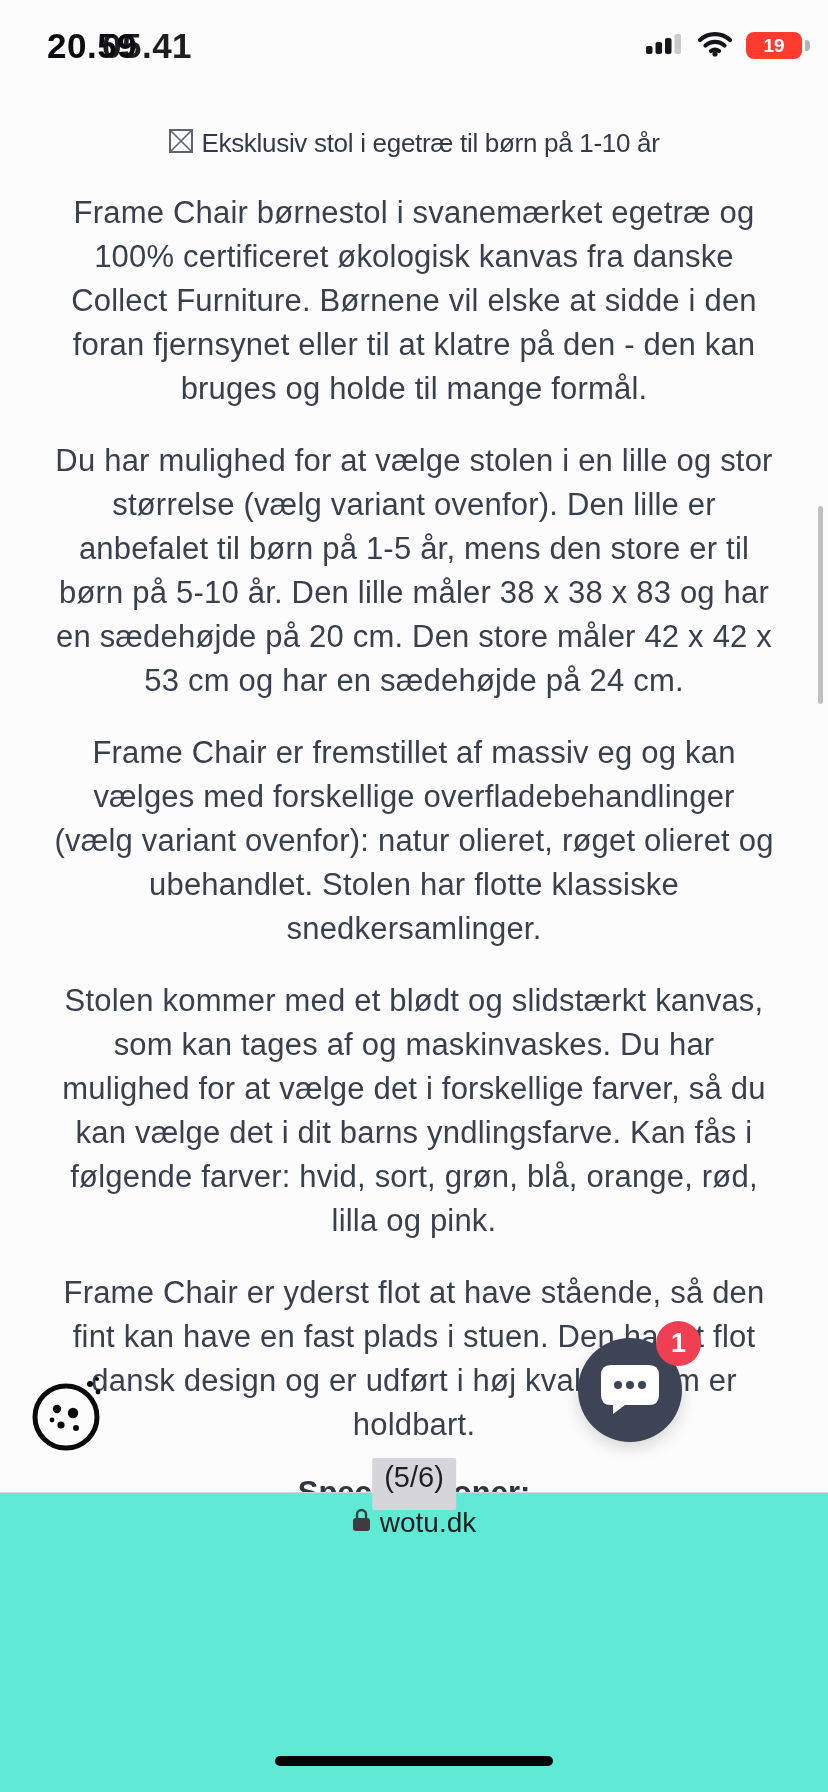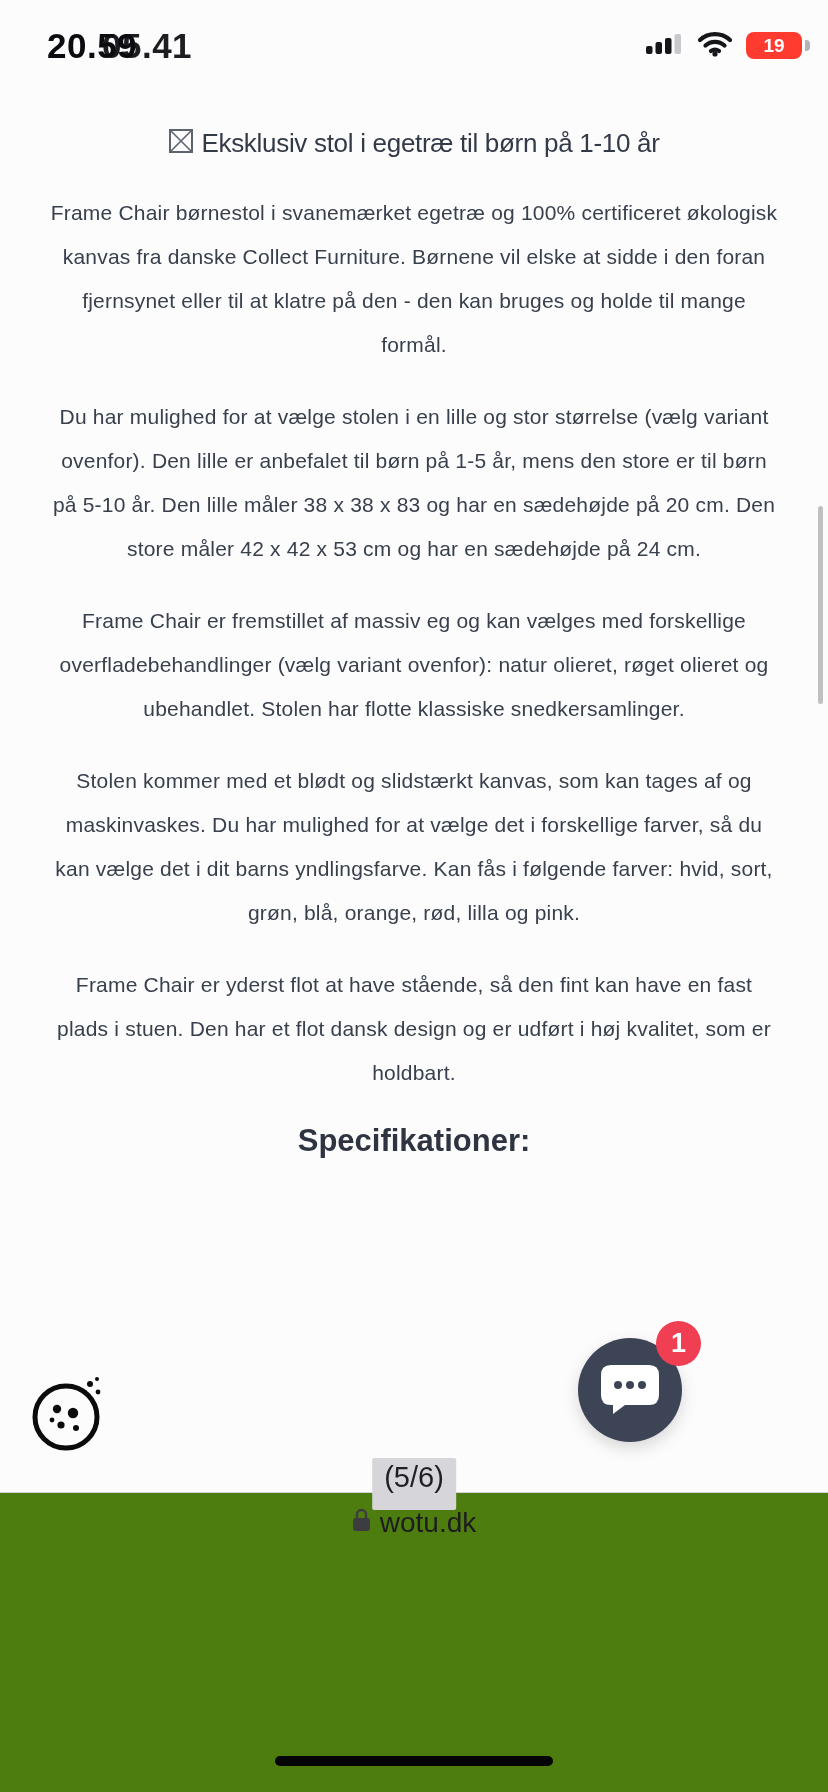--- a/index.html
+++ b/index.html
@@ -20,21 +20,21 @@
   .battery{position:relative;width:56px;height:27px;border-radius:8px;background:#ff3b30;}
   .battery-pct{position:absolute;inset:0;display:flex;align-items:center;justify-content:center;color:#fff;font-size:19px;font-weight:700;}
   .battery-nub{position:absolute;right:-8px;top:8px;width:5px;height:11px;background:#b4b4b8;border-radius:0 4px 4px 0;}
 
   
   .content{position:absolute;top:0;left:0;width:100%;box-sizing:border-box;
     padding:128px 44px 0;text-align:center;}
   .page-title{font-size:26px;font-weight:400;letter-spacing:-.3px;white-space:nowrap;
     margin:0 0 30px;color:#333a47;}
   .ph-icon{display:inline-block;vertical-align:-2px;margin-right:7px;}
-  .content p{font-size:21px;line-height:44px;letter-spacing:.2px;font-weight:400;
+  .content p{font-size:31px;line-height:44px;letter-spacing:.2px;font-weight:400;
     width:728px;margin:28px auto;color:#39404d;}
   .spec-heading{font-size:31px;font-weight:700;margin:16px 0 0;color:#2e3541;}
 
   
   .scrollbar{position:absolute;top:506px;right:5px;width:5px;height:198px;
     border-radius:3px;background:#8e8e93;opacity:.55;z-index:3;}
 
   
   .cookie{position:absolute;left:24px;top:1368px;width:88px;height:88px;z-index:6;background:transparent;border:none;padding:0;cursor:pointer;}
 
@@ -46,21 +46,21 @@
     background:#f03e52;color:#fff;font-size:27px;font-weight:700;
     display:flex;align-items:center;justify-content:center;font-family:"Liberation Sans",sans-serif;}
 
   
   .pagination{position:absolute;top:1458px;left:50%;transform:translateX(-50%);
     background:#d6d6da;color:#1e1e23;font-size:29px;line-height:37px;
     padding:1px 12px 14px;border-radius:2px;z-index:7;}
 
   
   .bottom-bar{position:absolute;left:0;right:0;top:1492px;bottom:0;
-    background:#4d7c0f;border-top:1px solid #d4d4d8;z-index:5;}
+    background:#5eead4;border-top:1px solid #d4d4d8;z-index:5;}
   .url-row{display:flex;justify-content:center;align-items:center;gap:9px;
     margin-top:14px;font-size:28px;color:#1d1d20;}
   .home-indicator{position:absolute;left:50%;transform:translateX(-50%);bottom:26px;
     width:278px;height:10px;border-radius:6px;background:#050507;cursor:grab;}
 </style>
 </head>
 <body>
 
 <div class="screen">
 

